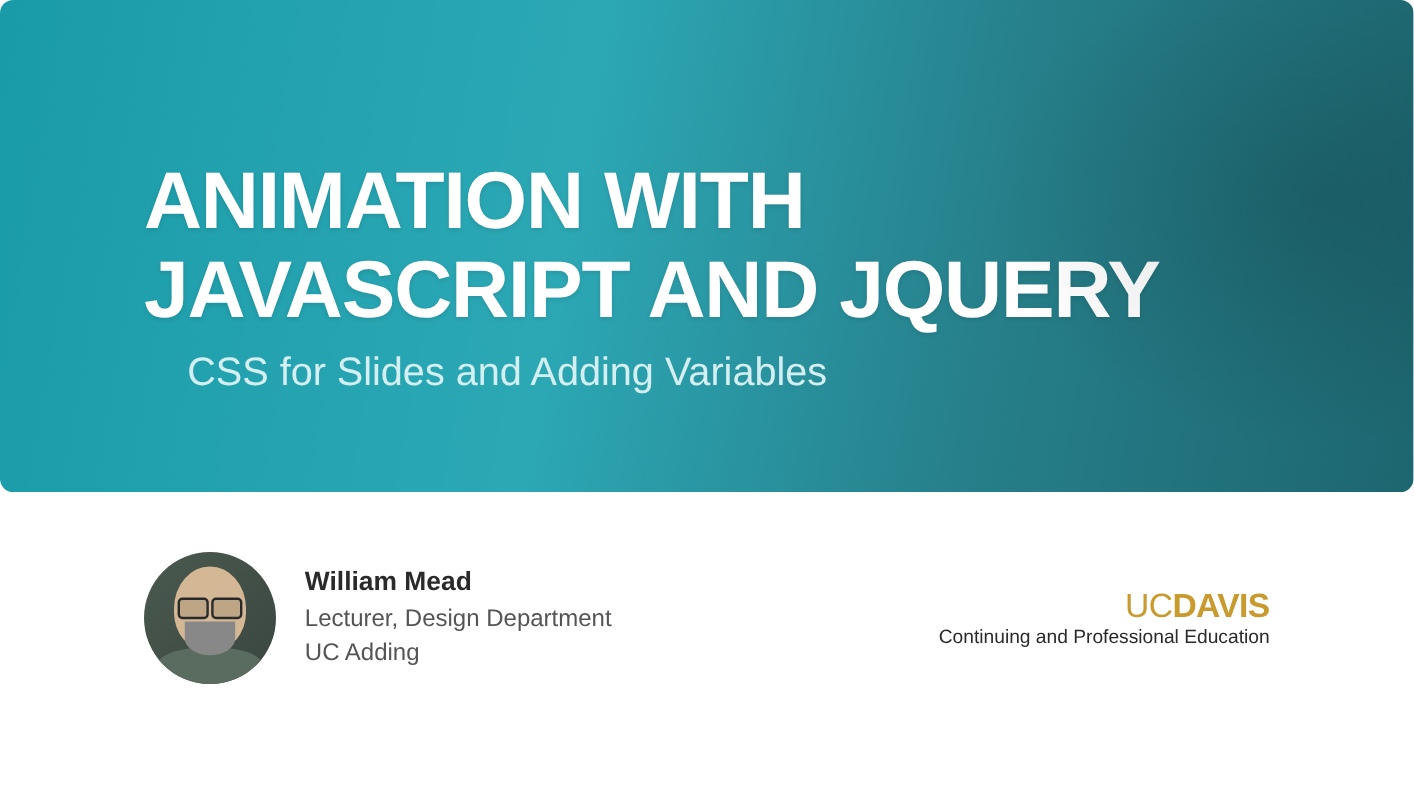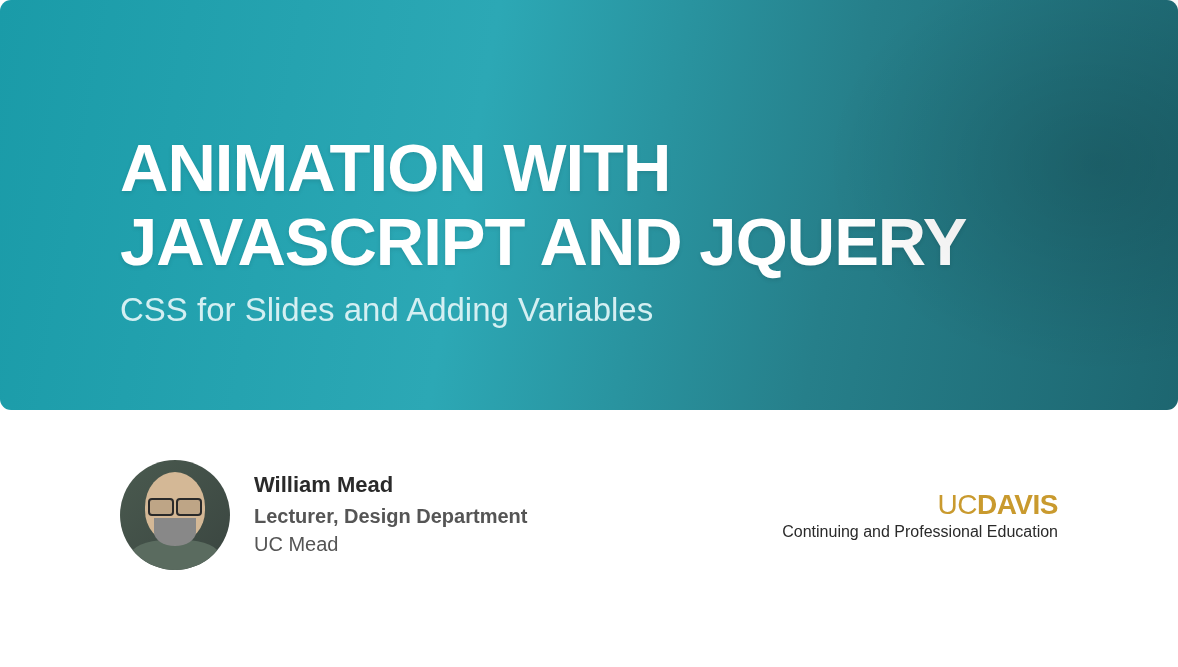--- a/index.html
+++ b/index.html
@@ -41,20 +41,21 @@
       color: #ffffff;
       letter-spacing: -1px;
       line-height: 1.1;
       text-shadow: 0 2px 4px rgba(0,0,0,0.1);
     }
     .hero-subtitle {
       font-size: 33px;
       font-weight: 300;
       color: #d4eff2;
       margin-top: 12px;
+      margin-left: 36px;
     }
     .footer {
       display: flex;
       align-items: center;
       justify-content: space-between;
       padding: 50px 120px 0 120px;
     }
     .presenter {
       display: flex;
       align-items: center;
@@ -123,21 +124,21 @@
       flex-direction: column;
     }
     .presenter-name {
       font-size: 22px;
       font-weight: 700;
       color: #2a2a2a;
       margin-bottom: 4px;
     }
     .presenter-role {
       font-size: 20px;
-      font-weight: 700;
+      font-weight: 400;
       color: #555;
       line-height: 1.4;
     }
     .presenter-org {
       font-size: 20px;
       font-weight: 400;
       color: #555;
       line-height: 1.4;
     }
     .institution {
@@ -176,21 +177,21 @@
   <div class="presenter">
     <div class="avatar">
       <div class="avatar-body"></div>
       <div class="avatar-head"></div>
       <div class="avatar-beard"></div>
       <div class="avatar-glasses"></div>
     </div>
     <div class="presenter-info">
       <div class="presenter-name">William Mead</div>
       <div class="presenter-role">Lecturer, Design Department</div>
-      <div class="presenter-org">UC Mead</div>
+      <div class="presenter-org">UC Adding</div>
     </div>
   </div>
   <div class="institution">
     <div class="inst-logo">
       <span class="uc">UC</span><span>DAVIS</span>
     </div>
     <div class="inst-tagline">Continuing and Professional Education</div>
   </div>
 </div>
 

